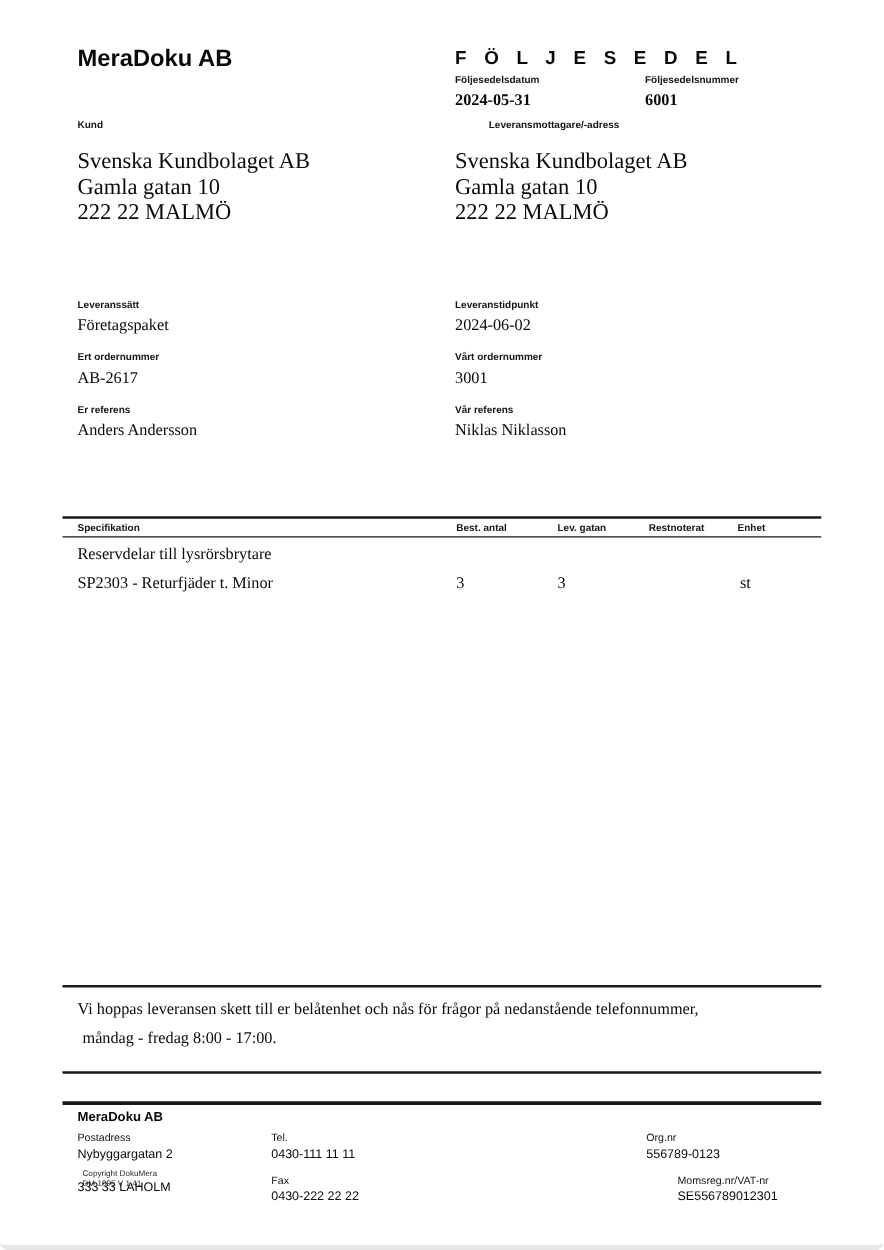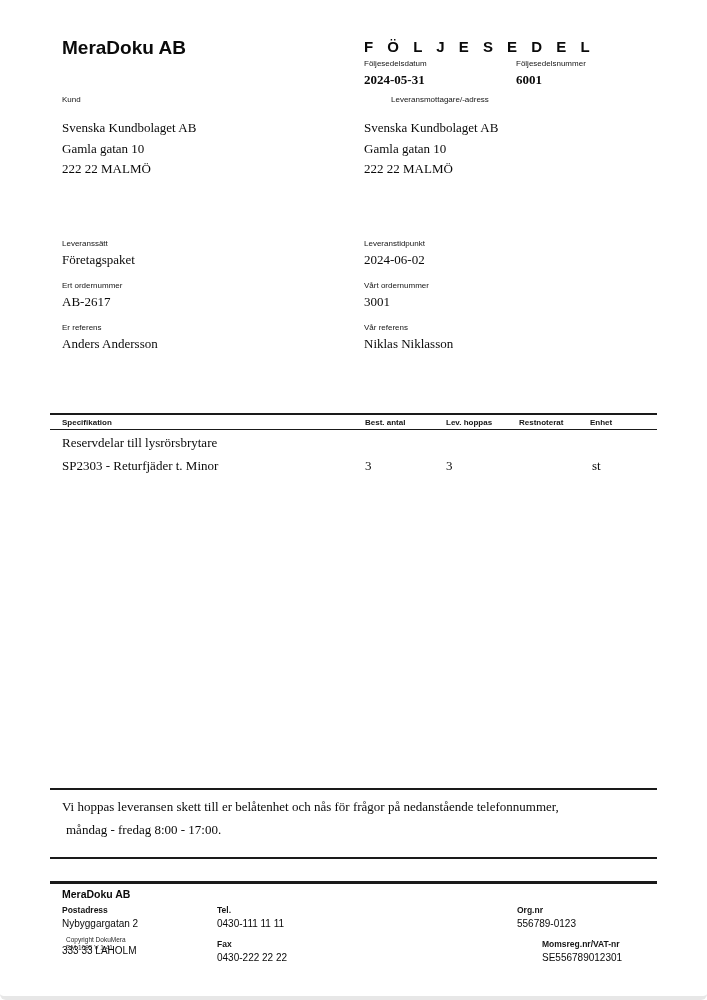--- a/index.html
+++ b/index.html
@@ -14,35 +14,35 @@
     overflow: hidden;
     border-bottom: 4px solid #e7e7e7;
     border-radius: 0 0 6px 6px;
   }
   .abs { position: absolute; }
   .sans { font-family: "Liberation Sans", sans-serif; }
 
   .company-name { left: 62px; top: 37px; font-size: 19px; font-weight: bold; }
   .doc-title { left: 364px; top: 38px; font-size: 15px; font-weight: bold; letter-spacing: 5px; }
 
-  .field-label { font-size: 8px; font-weight: normal; font-family: "Liberation Sans", sans-serif; color: #151515; }
+  .field-label { font-size: 8px; font-weight: bold; font-family: "Liberation Sans", sans-serif; color: #151515; }
   .field-value { font-size: 13px; font-family: "Liberation Serif", serif; margin-top: 4px; }
   .field-value.bold { font-weight: bold; }
 
-  .addr { font-size: 13px; line-height: 20.5px; }
+  .addr { font-size: 18px; line-height: 20.5px; }
 
   .rule { position: absolute; left: 50px; width: 607px; background: #1a1a1a; }
 
   .th { font-size: 8px; font-weight: bold; font-family: "Liberation Sans", sans-serif; color: #151515; position: absolute; top: 418px; }
   .td { font-size: 13px; position: absolute; font-family: "Liberation Serif", serif; }
 
   .msg { font-size: 13px; }
 
   .footer-company { left: 62px; top: 888px; font-size: 10.5px; font-weight: bold; }
-  .f-label { font-size: 8.5px; font-weight: bold; color: #151515; }
+  .f-label { font-size: 8.5px; font-weight: normal; color: #151515; }
   .f-value { font-size: 10px; margin-top: 3px; }
   .copyright { left: 66px; top: 936px; font-size: 6.5px; line-height: 7.5px; color: #2a2a2a; }
   .laholm { left: 62px; top: 945px; font-size: 10px; }
 </style>
 </head>
 <body>
 
 <div class="page">
 
   <div class="abs company-name sans">MeraDoku AB</div>
@@ -95,21 +95,21 @@
   </div>
   <div class="abs" style="left:364px; top:323px;">
     <div class="field-label">Vår referens</div>
     <div class="field-value">Niklas Niklasson</div>
   </div>
 
   <div class="rule" style="top:413px; height:2px;"></div>
 
   <div class="th" style="left:62px;">Specifikation</div>
   <div class="th" style="left:365px;">Best. antal</div>
-  <div class="th" style="left:446px;">Lev. hoppas</div>
+  <div class="th" style="left:446px;">Lev. gatan</div>
   <div class="th" style="left:519px;">Restnoterat</div>
   <div class="th" style="left:590px;">Enhet</div>
 
   <div class="rule" style="top:429px; height:1px;"></div>
 
   <div>
     <div class="td" style="left:62px; top:435px;">Reservdelar till lysrörsbrytare</div>
     <div class="td" style="left:365px; top:435px;"></div>
     <div class="td" style="left:446px; top:435px;"></div>
     <div class="td" style="left:519px; top:435px;"></div>

